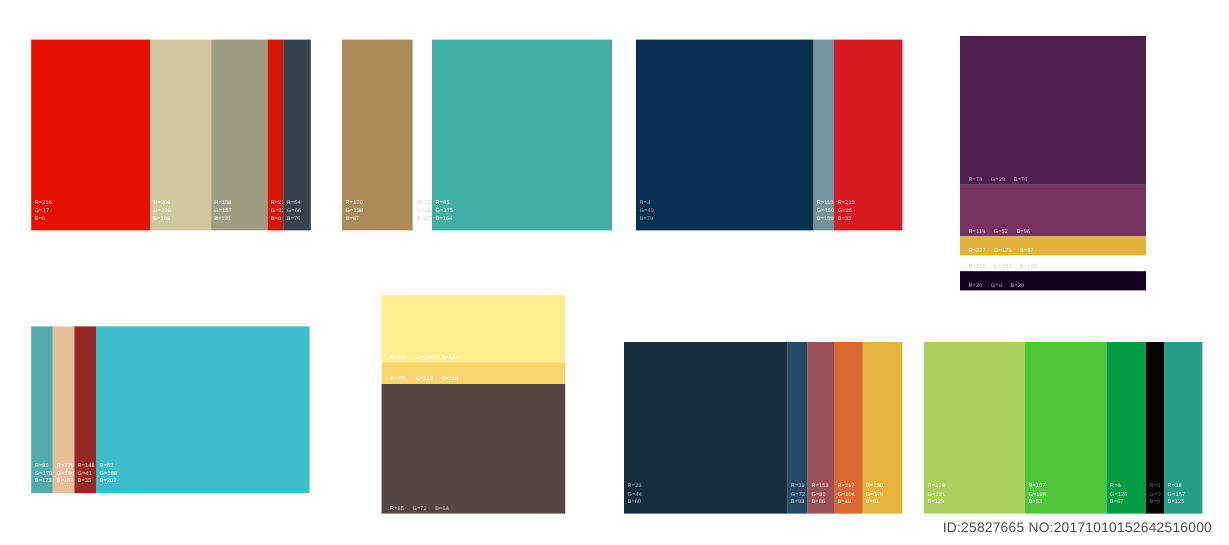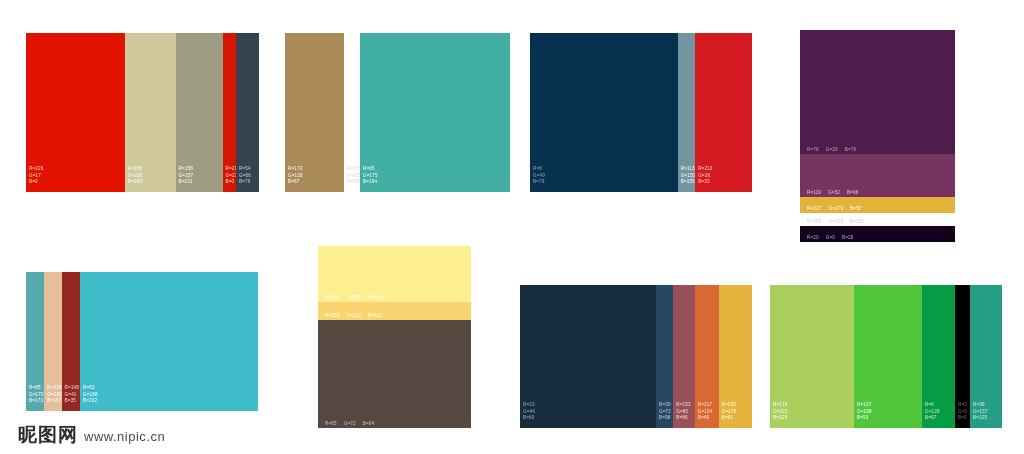--- a/index.html
+++ b/index.html
@@ -324,19 +324,16 @@
         <div class="swatch" style="background: rgb(38, 157, 133); flex: 32 0 0px;">
           <div class="label" style="color: rgb(216, 236, 230);">
             <span class="ch">R=38</span>
             <span class="ch">G=157</span>
             <span class="ch">B=125</span>
           </div>
         </div>
       </div>
     </div>
 
-  <div id="watermark">
-    <span id="wm-logo">昵图网</span>
-    <span id="wm-url">www.nipic.cn</span>
-  </div>
-
+
+  <div id="idtag">ID:25827665 NO:20171010152642516000</div>
 
 </div>
 
 </body></html>

